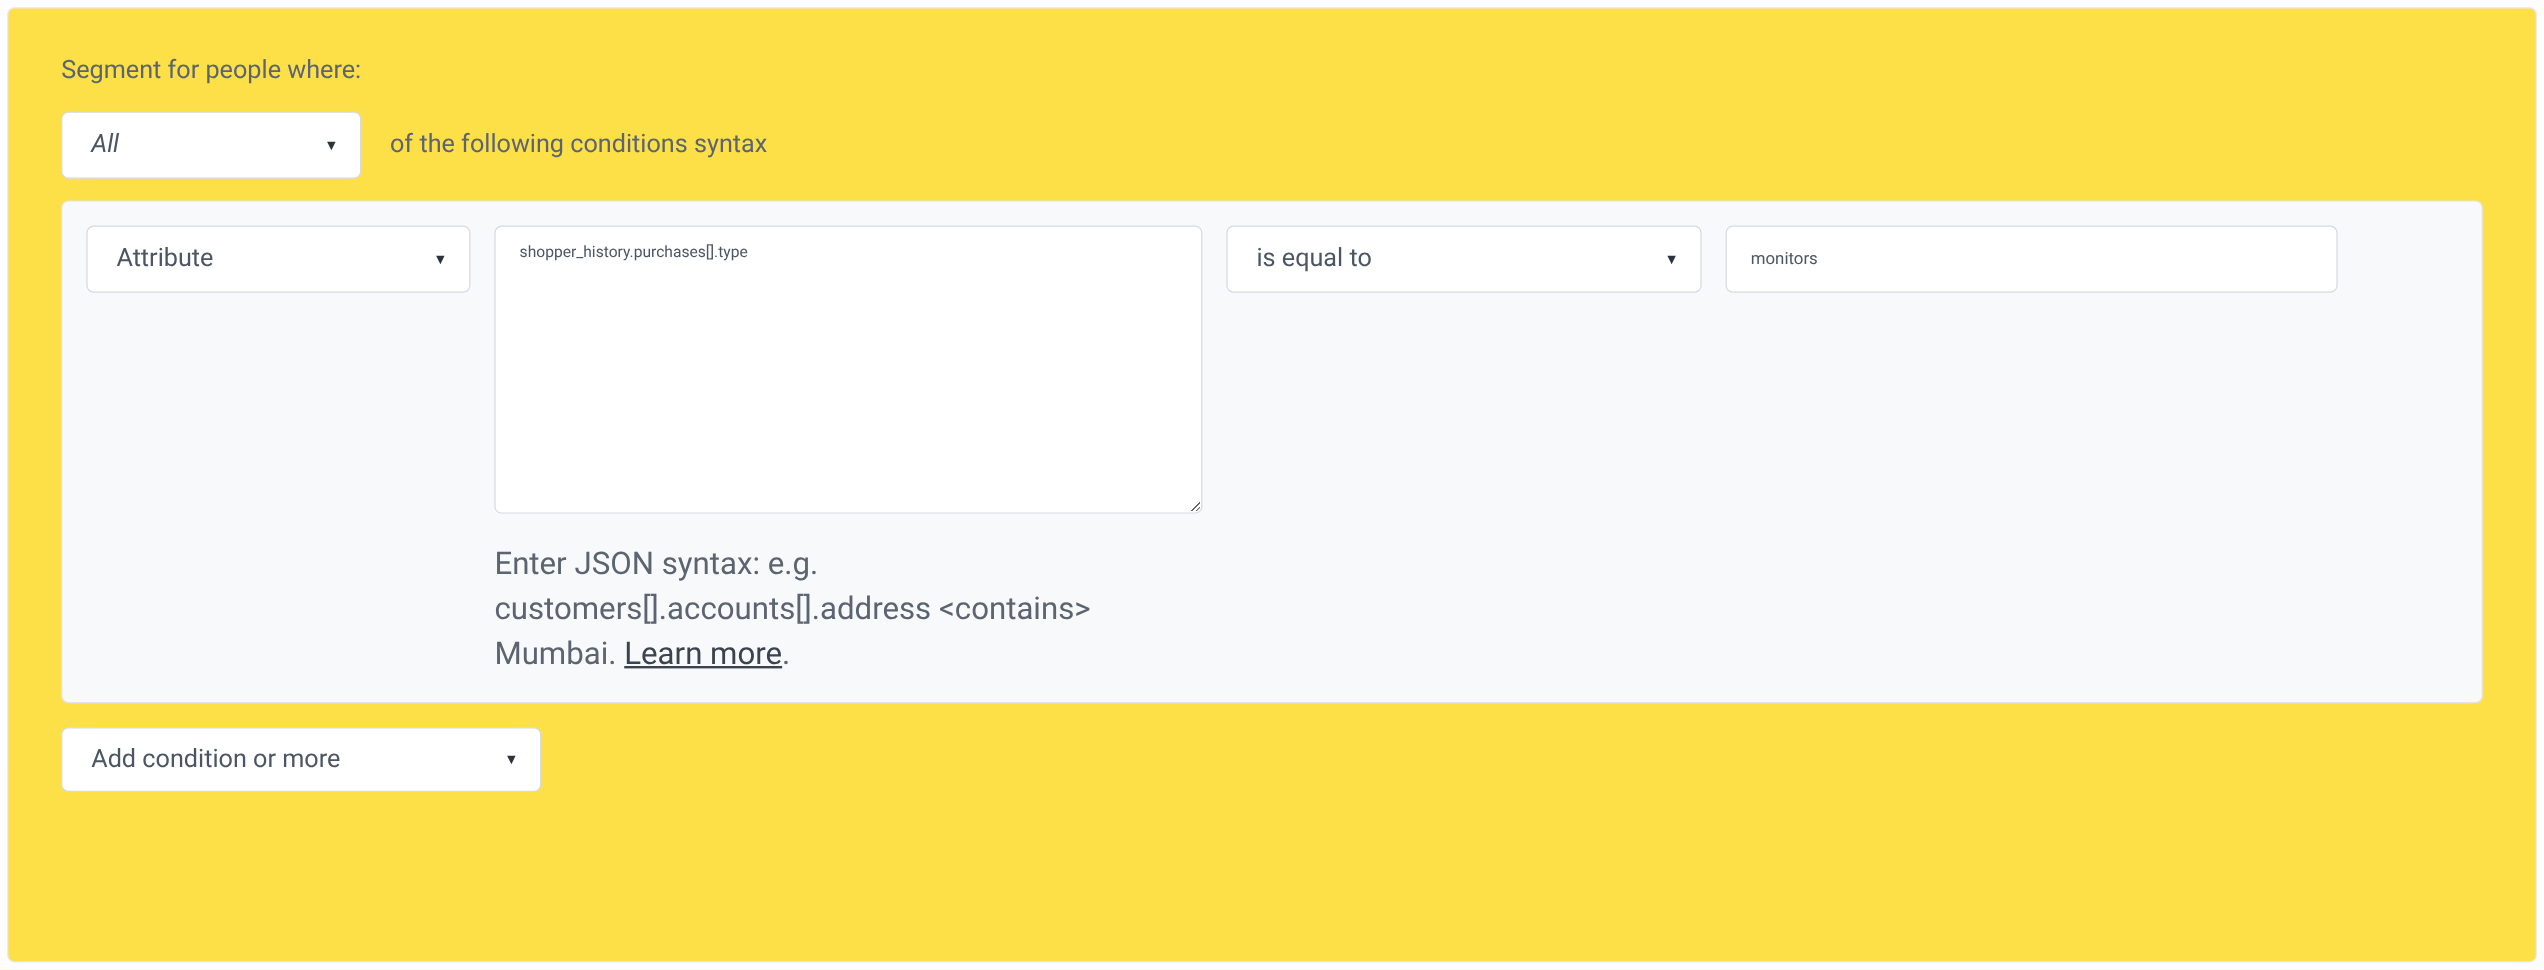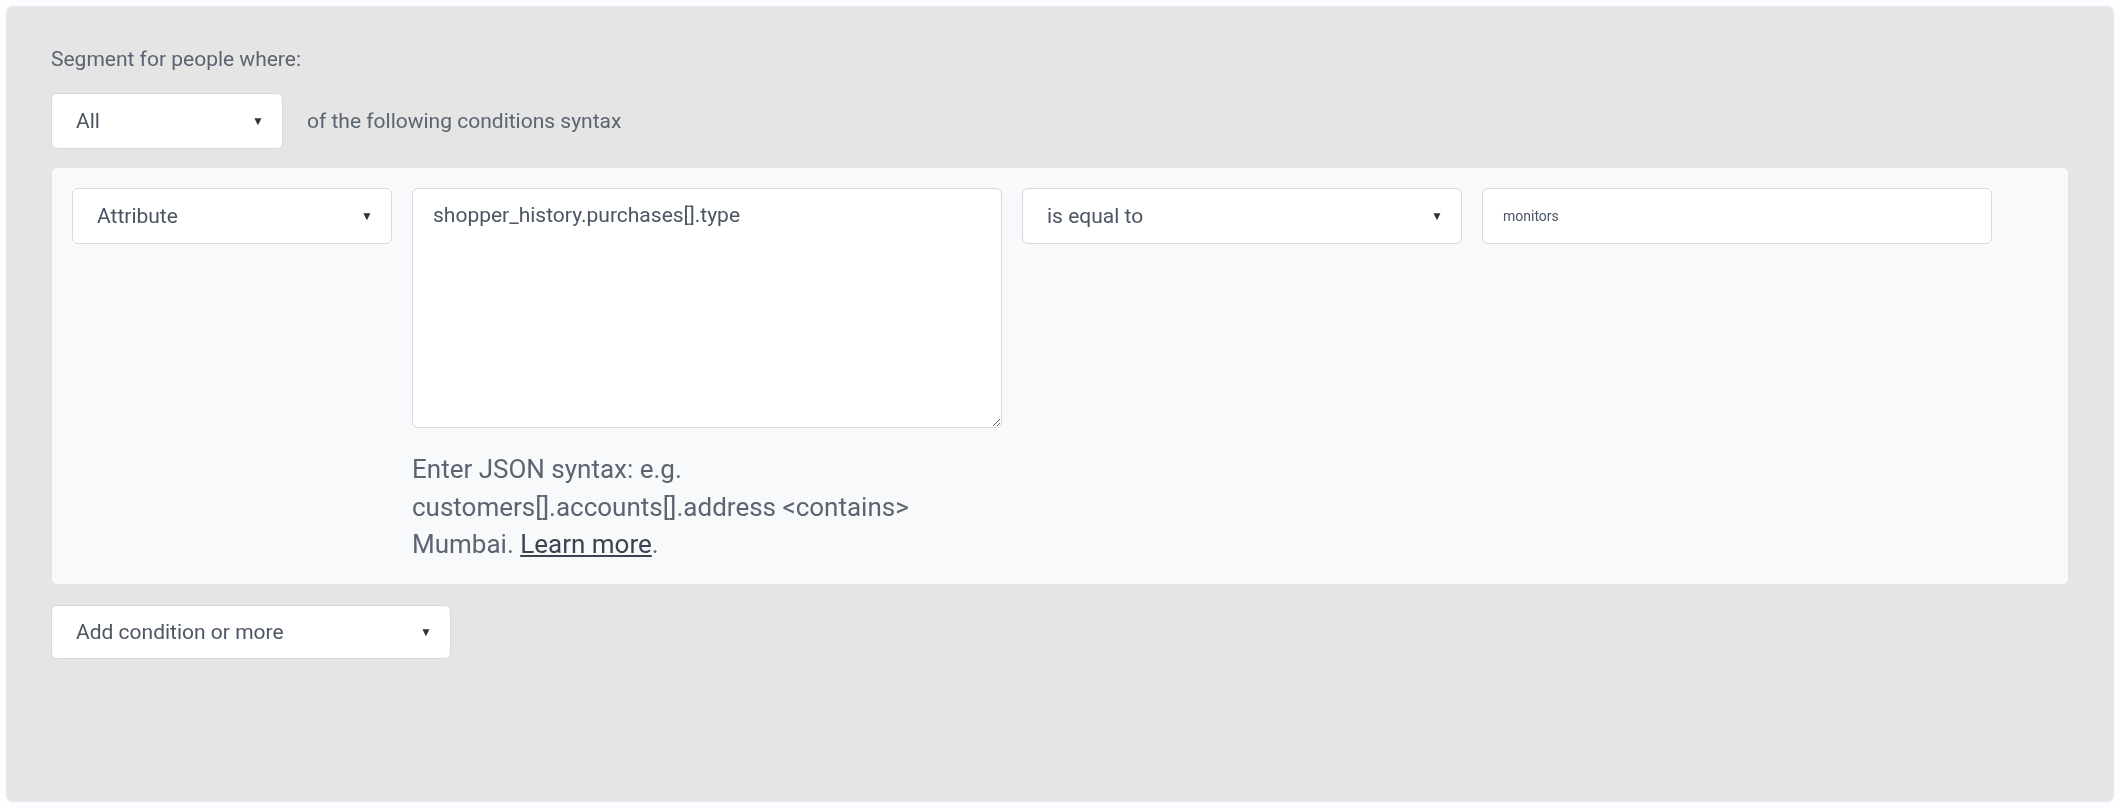--- a/index.html
+++ b/index.html
@@ -8,21 +8,21 @@
     padding: 0;
     background: #fdfdff;
     font-family: -apple-system, BlinkMacSystemFont, "Segoe UI", Roboto, Helvetica, Arial, sans-serif;
     color: #4b5563;
     font-size: 21px;
   }
   .outer-card {
     margin: 6px;
     border: 1px solid #e7e7f0;
     border-radius: 6px;
-    background: #e5e5e5;
+    background: #fde047;
     padding: 40px 44px 48px 44px;
     min-height: 796px;
   }
   .header-label {
     color: #5b6470;
     margin-bottom: 22px;
   }
   .match-row {
     display: flex;
     align-items: center;
@@ -34,21 +34,21 @@
     align-items: center;
     justify-content: space-between;
     border: 1px solid #d7d9e0;
     border-radius: 6px;
     background: #ffffff;
     height: 56px;
     padding: 0 18px 0 24px;
     color: #4b5563;
     cursor: pointer;
   }
-  .select-box.small { width: 232px; }
+  .select-box.small { width: 250px; font-style: italic; }
   .caret {
     font-size: 12px;
     color: #2d333c;
     margin-left: 14px;
   }
   .match-text {
     color: #5b6470;
   }
   .group-box {
     border: 1px solid #e2e3ea;
@@ -64,38 +64,38 @@
   }
   .attr-select { width: 320px; flex: 0 0 auto; }
   .path-col { width: 590px; flex: 0 0 auto; }
   textarea.path-input {
     width: 100%;
     height: 240px;
     border: 1px solid #d7d9e0;
     border-radius: 6px;
     padding: 14px 20px;
     font-family: inherit;
-    font-size: 21px;
+    font-size: 13px;
     color: #4b5563;
     resize: both;
     background: #ffffff;
   }
   .help-text {
     margin-top: 18px;
     color: #5b6470;
     font-size: 26px;
     line-height: 1.45;
     max-width: 560px;
   }
   .help-text a {
     color: #3b4250;
     text-decoration: underline;
     cursor: pointer;
   }
-  .op-select { width: 440px; flex: 0 0 auto; text-align: center; }
+  .op-select { width: 396px; flex: 0 0 auto; text-align: center; }
   .value-input {
     width: 510px;
     height: 56px;
     border: 1px solid #d7d9e0;
     border-radius: 6px;
     padding: 0 20px;
     font-family: inherit;
     font-size: 14px;
     color: #4b5563;
     background: #ffffff;

